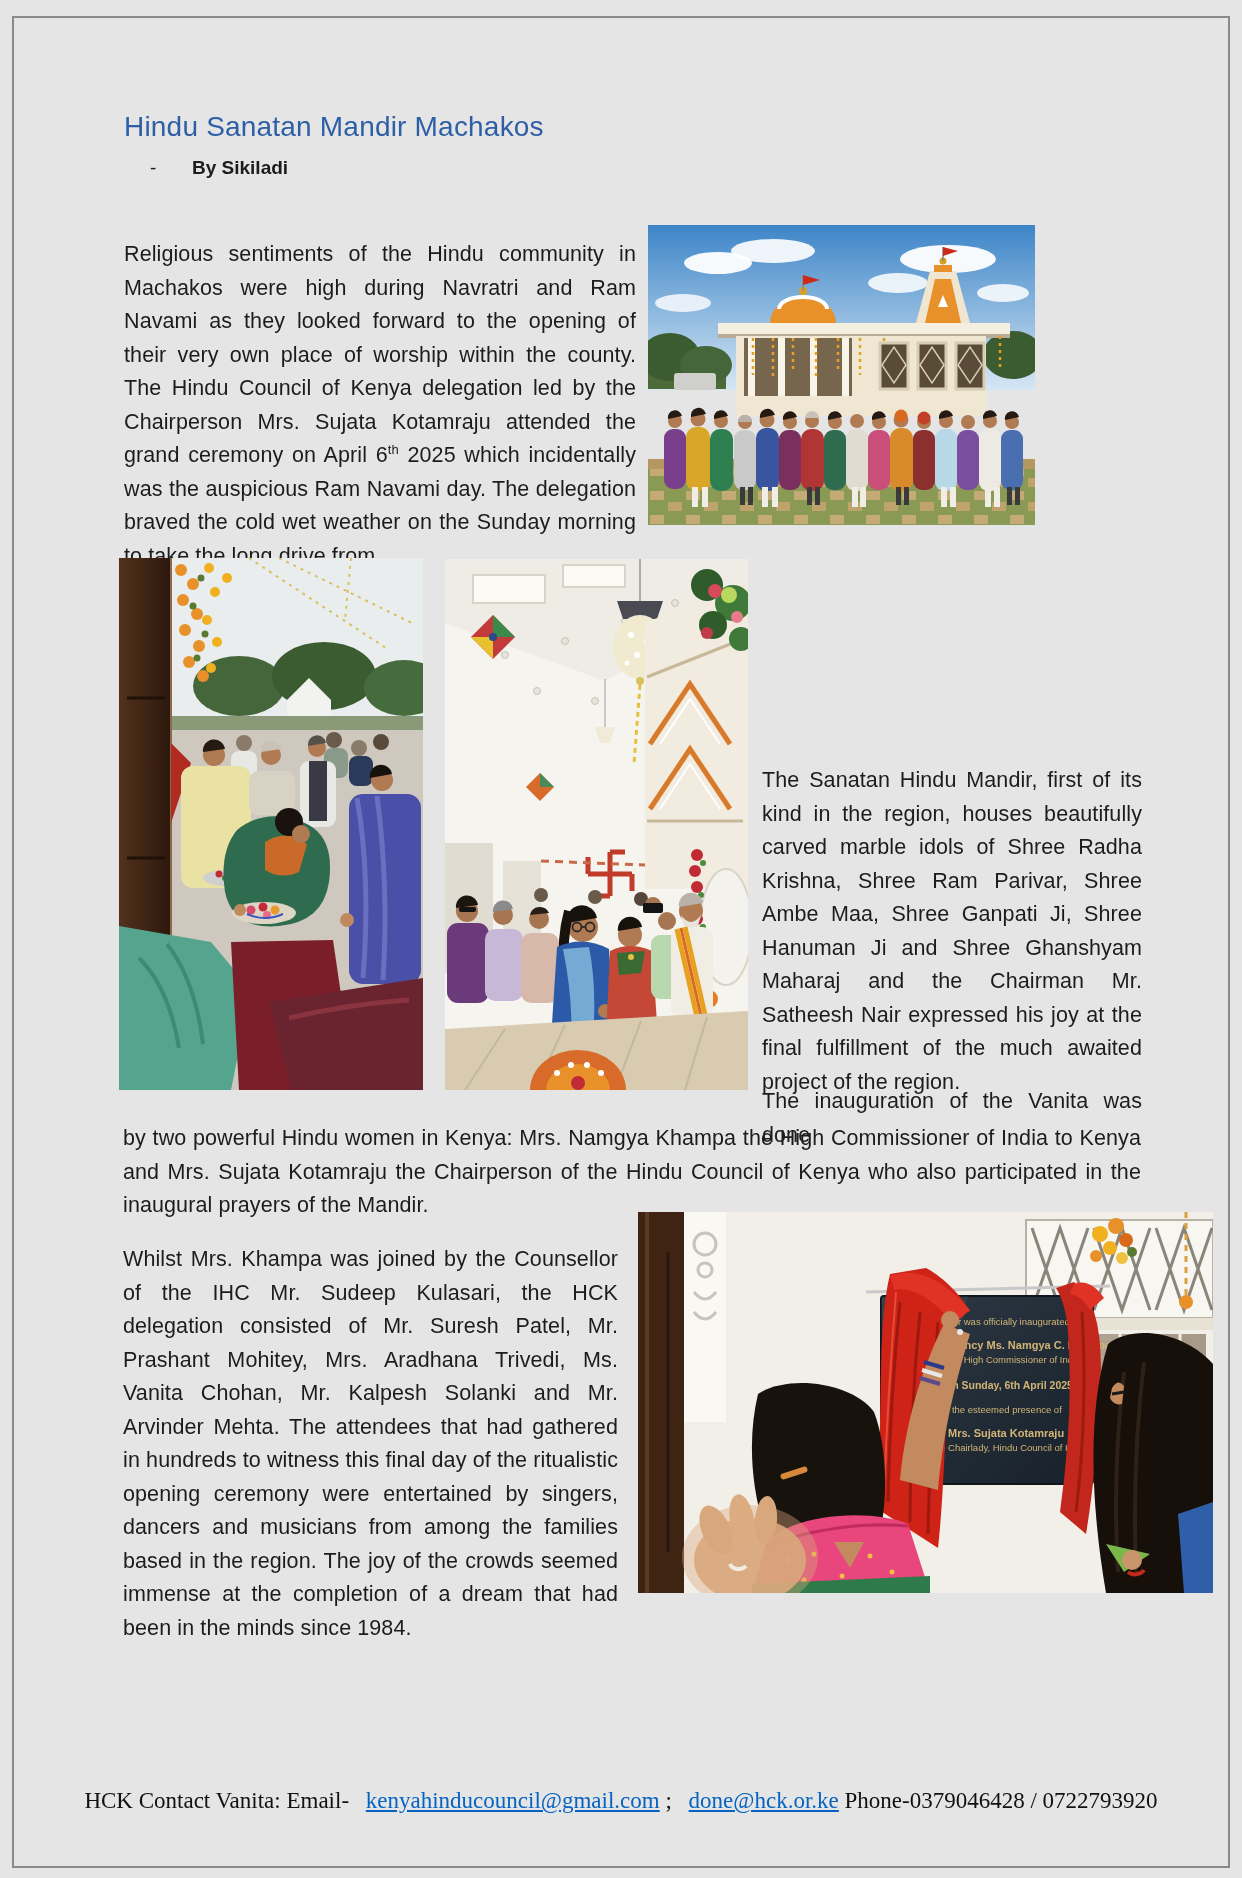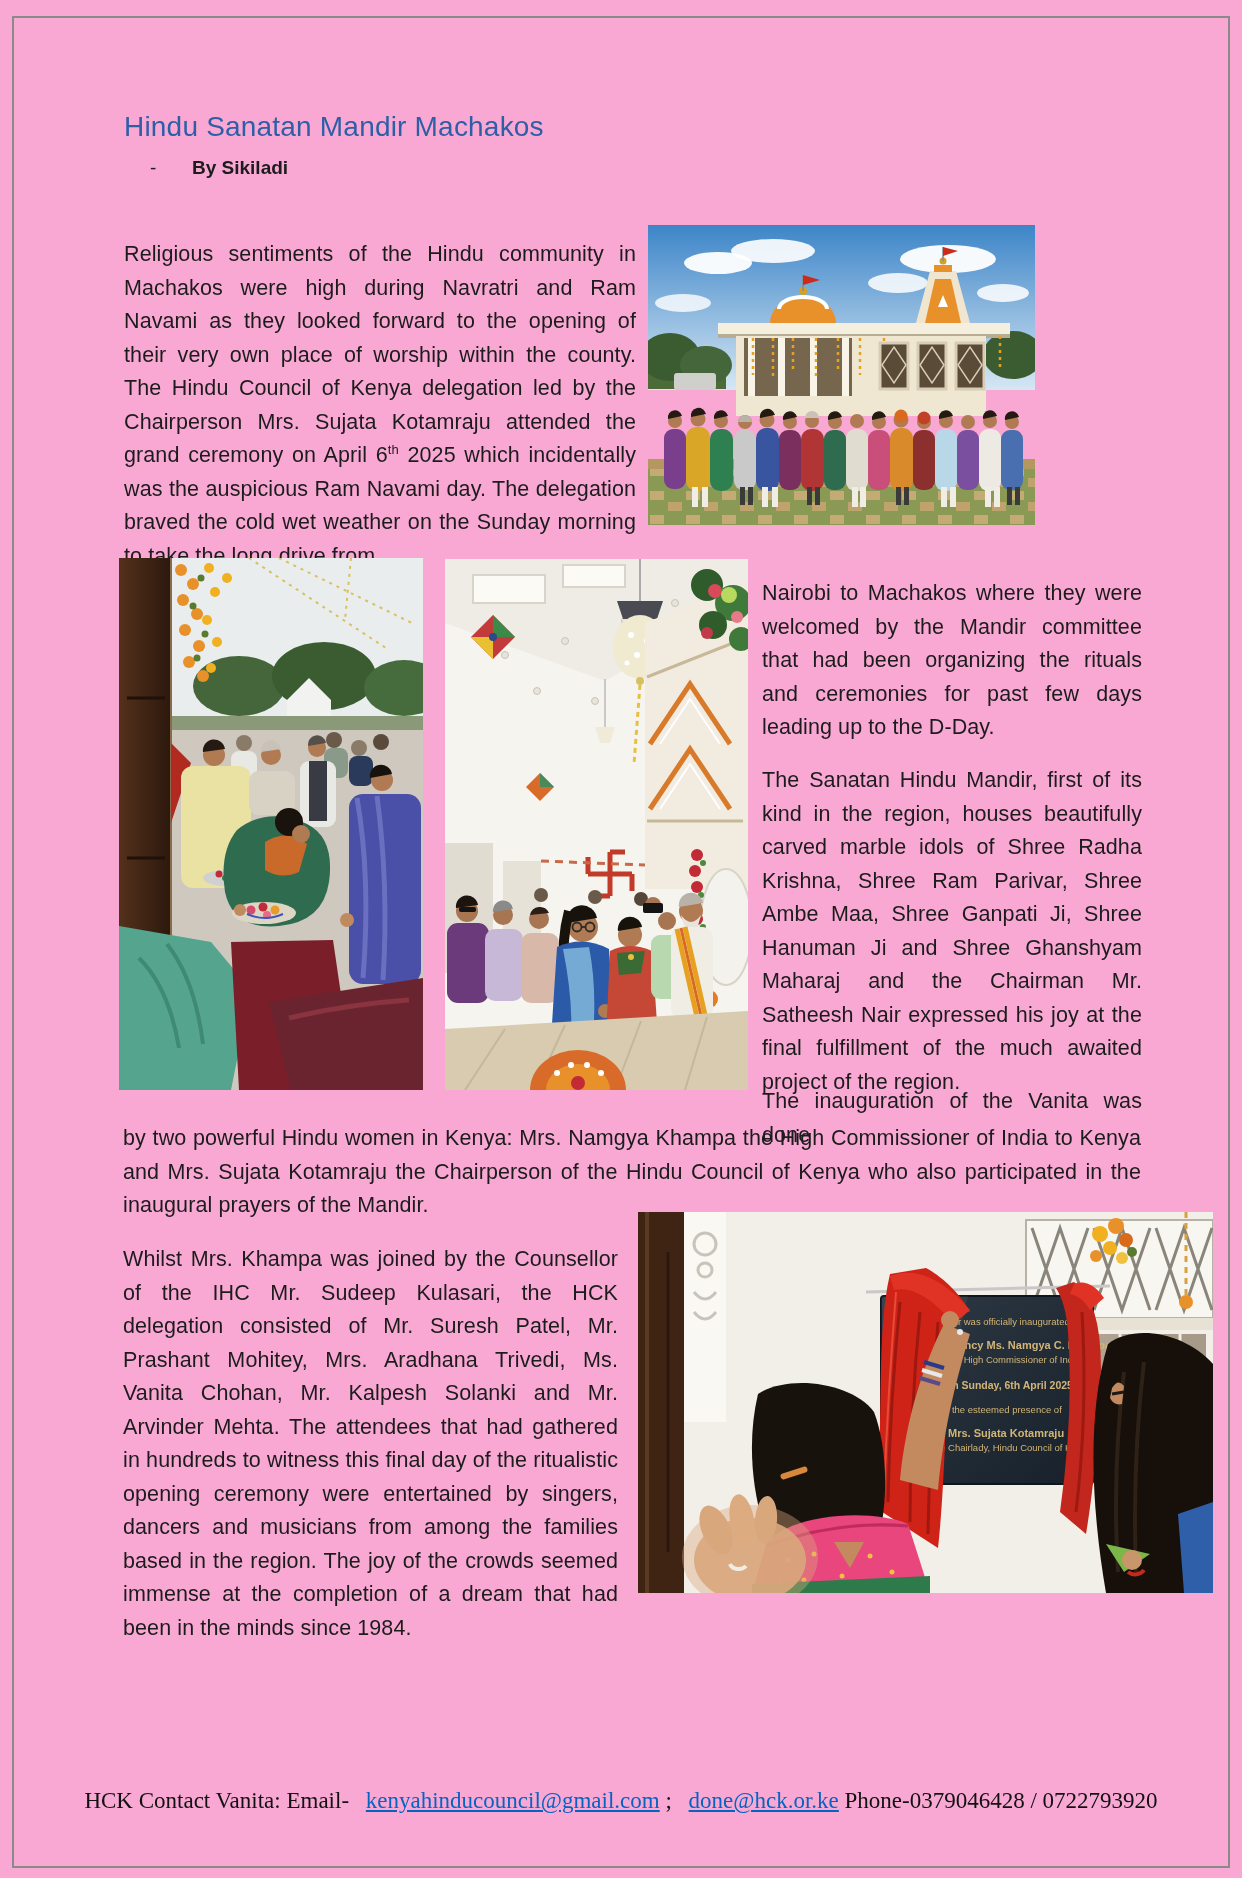--- a/index.html
+++ b/index.html
@@ -1,16 +1,16 @@
 <!DOCTYPE html>
 <html><head>
 <meta charset="utf-8">
 <style>
   html,body{margin:0;padding:0;background:#ffffff;}
-  .page{position:relative;width:1242px;height:1878px;background:#f9a8d4;overflow:hidden;
+  .page{position:relative;width:1242px;height:1878px;background:#e5e5e5;overflow:hidden;
         font-family:"Liberation Sans",sans-serif;color:#1c1c1c;}
   .page-border{position:absolute;left:12px;top:16px;width:1218px;height:1852px;
         border:2px solid #8a8a8a;box-sizing:border-box;}
   .doc-title{position:absolute;left:124px;top:111px;font-size:28px;color:#2e5fa6;letter-spacing:.2px;}
   .byline{position:absolute;left:150px;top:157px;font-size:19px;font-weight:bold;}
   .byline .dash{display:inline-block;width:42px;font-weight:normal;}
   .bodytxt{position:absolute;font-size:21.5px;line-height:33.5px;text-align:justify;
         letter-spacing:.1px;color:#1c1c1c;margin-top:32px;}
   .bodytxt sup{font-size:13px;line-height:0;vertical-align:super;}
   .photo{position:absolute;overflow:hidden;}
@@ -450,21 +450,20 @@
       <g fill="#ffffff">
         <circle cx="112" cy="514" r="3"></circle>
           <circle cx="126" cy="506" r="3"></circle>
           <circle cx="142" cy="506" r="3"></circle>
           <circle cx="156" cy="514" r="3"></circle>
       </g>
       <circle cx="133" cy="524" r="7" fill="#c22a35"></circle>
     </svg>
   </div>
 
-  <div class="bodytxt" style="left:762px;top:545px;width:380px;">Nairobi to Machakos where they were welcomed by the Mandir committee that had been organizing the rituals and ceremonies for past few days leading up to the D-Day.</div>
   <div class="bodytxt" style="left:762px;top:732px;width:380px;">The Sanatan Hindu Mandir, first of its kind in the region, houses beautifully carved marble idols of Shree Radha Krishna, Shree Ram Parivar, Shree Ambe Maa, Shree Ganpati Ji, Shree Hanuman Ji and Shree Ghanshyam Maharaj and the Chairman Mr. Satheesh Nair expressed his joy at the final fulfillment of the much awaited project of the region.</div>
   <div class="bodytxt" style="left:762px;top:1053px;width:380px;">The inauguration of the Vanita was done</div>
 
   <div class="bodytxt" style="left:123px;top:1090px;width:1018px;">by two powerful Hindu women in Kenya: Mrs. Namgya Khampa the High Commissioner of India to Kenya and Mrs. Sujata Kotamraju the Chairperson of the Hindu Council of Kenya who also participated in the inaugural prayers of the Mandir.</div>
 
   <div class="bodytxt" style="left:123px;top:1211px;width:495px;">Whilst Mrs. Khampa was joined by the Counsellor of the IHC Mr. Sudeep Kulasari, the HCK delegation consisted of Mr. Suresh Patel, Mr. Prashant Mohitey, Mrs. Aradhana Trivedi, Ms. Vanita Chohan, Mr. Kalpesh Solanki and Mr. Arvinder Mehta. The attendees that had gathered in hundreds to witness this final day of the ritualistic opening ceremony were entertained by singers, dancers and musicians from among the families based in the region. The joy of the crowds seemed immense at the completion of a dream that had been in the minds since 1984.</div>
 
   <div class="photo" style="left:638px;top:1212px;width:575px;height:381px;">
     <svg viewBox="0 0 575 381" preserveAspectRatio="none">
       <rect width="575" height="381" fill="#f2efe9"></rect>

